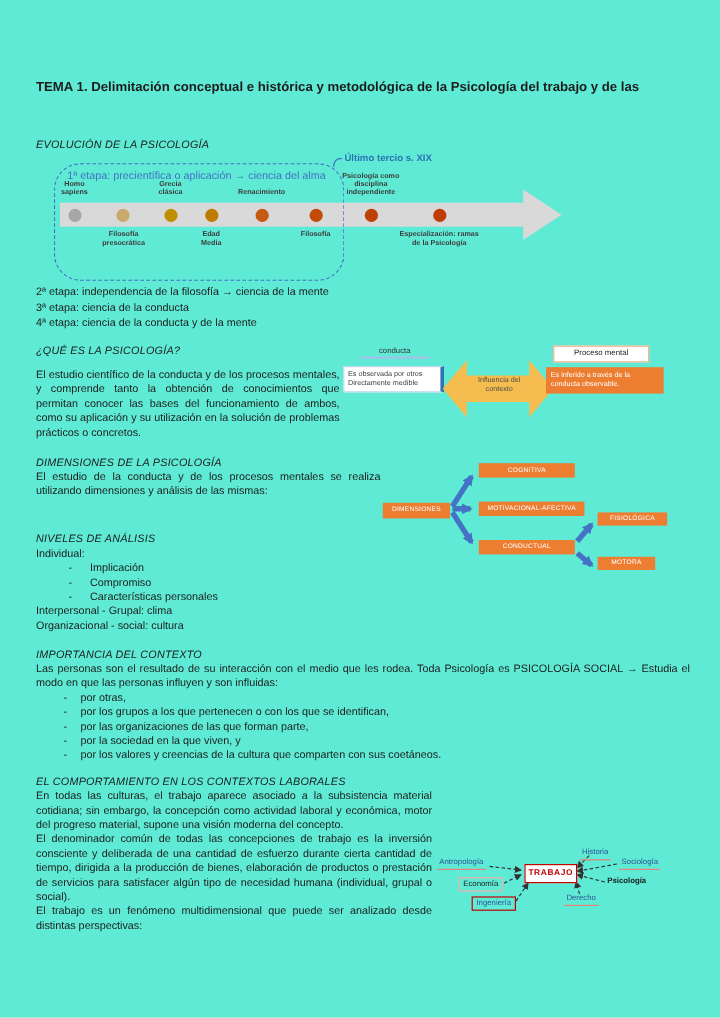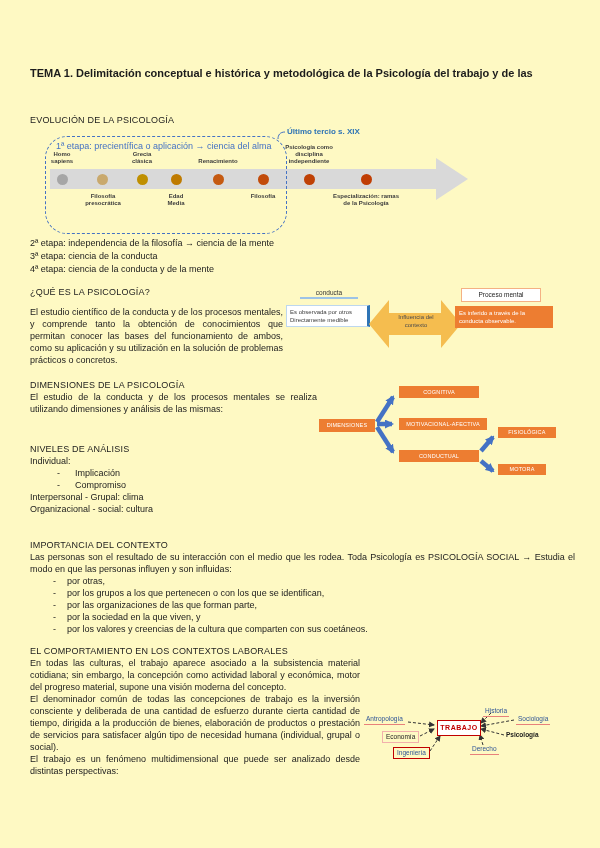--- a/index.html
+++ b/index.html
@@ -1,22 +1,22 @@
 <!DOCTYPE html>
 <html><head>
 <meta charset="utf-8">
 <style>
   html,body{margin:0;padding:0;background:#e8e8e8;}
-  .page{position:relative;width:600px;height:848px;background:#fef9c3;margin:0 auto;
+  .page{position:relative;width:600px;height:848px;background:#5eead4;margin:0 auto;
         font-family:"Liberation Sans",sans-serif;font-size:9px;line-height:12px;color:#1c1c1c;overflow:hidden;}
   .abs{position:absolute;}
   .justify{text-align:justify;}
   .title{left:30px;top:66px;width:548px;font-size:11px;font-weight:bold;line-height:15px;}
   .title .l2{margin-left:52px;}
-  .sec-h{letter-spacing:.2px;}
+  .sec-h{letter-spacing:.2px;font-style:italic;}
 
   
   .timeline{left:38px;top:127px;width:545px;height:108px;}
   .tl-box{position:absolute;left:7px;top:9px;width:240px;height:96px;border:1px dashed #4472c4;border-radius:22px;}
   .tl-stage1{position:absolute;left:18px;top:13px;width:225px;color:#4472c4;font-size:9px;}
   .tl-callout{position:absolute;left:249px;top:-1px;color:#2e74b5;font-weight:bold;font-size:8px;}
   .dot{position:absolute;top:46.5px;width:11px;height:11px;border-radius:50%;}
   .tl-lbl{position:absolute;transform:translateX(-50%);text-align:center;
           font-size:6px;line-height:7px;font-weight:bold;color:#3d3d3d;}
 
@@ -150,20 +150,23 @@
   </div>
 
   <div class="abs niveles">
     <div class="sec-h">NIVELES DE ANÁLISIS</div>
     <div>Individual:</div>
     <div class="bullet">
       <span class="dash">-</span><span>Implicación</span>
     </div>
     <div class="bullet">
       <span class="dash">-</span><span>Compromiso</span>
+    </div>
+    <div class="bullet">
+      <span class="dash">-</span><span>Características personales</span>
     </div>
     <div>Interpersonal - Grupal: clima</div>
     <div>Organizacional - social: cultura</div>
   </div>
 
   <div class="abs importancia">
     <div class="sec-h">IMPORTANCIA DEL CONTEXTO</div>
     <div class="justify">Las personas son el resultado de su interacción con el medio que les rodea. Toda Psicología es PSICOLOGÍA SOCIAL → Estudia el modo en que las personas influyen y son influidas:</div>
     <div class="bullet2">
       <span class="dash">-</span><span>por otras,</span>

